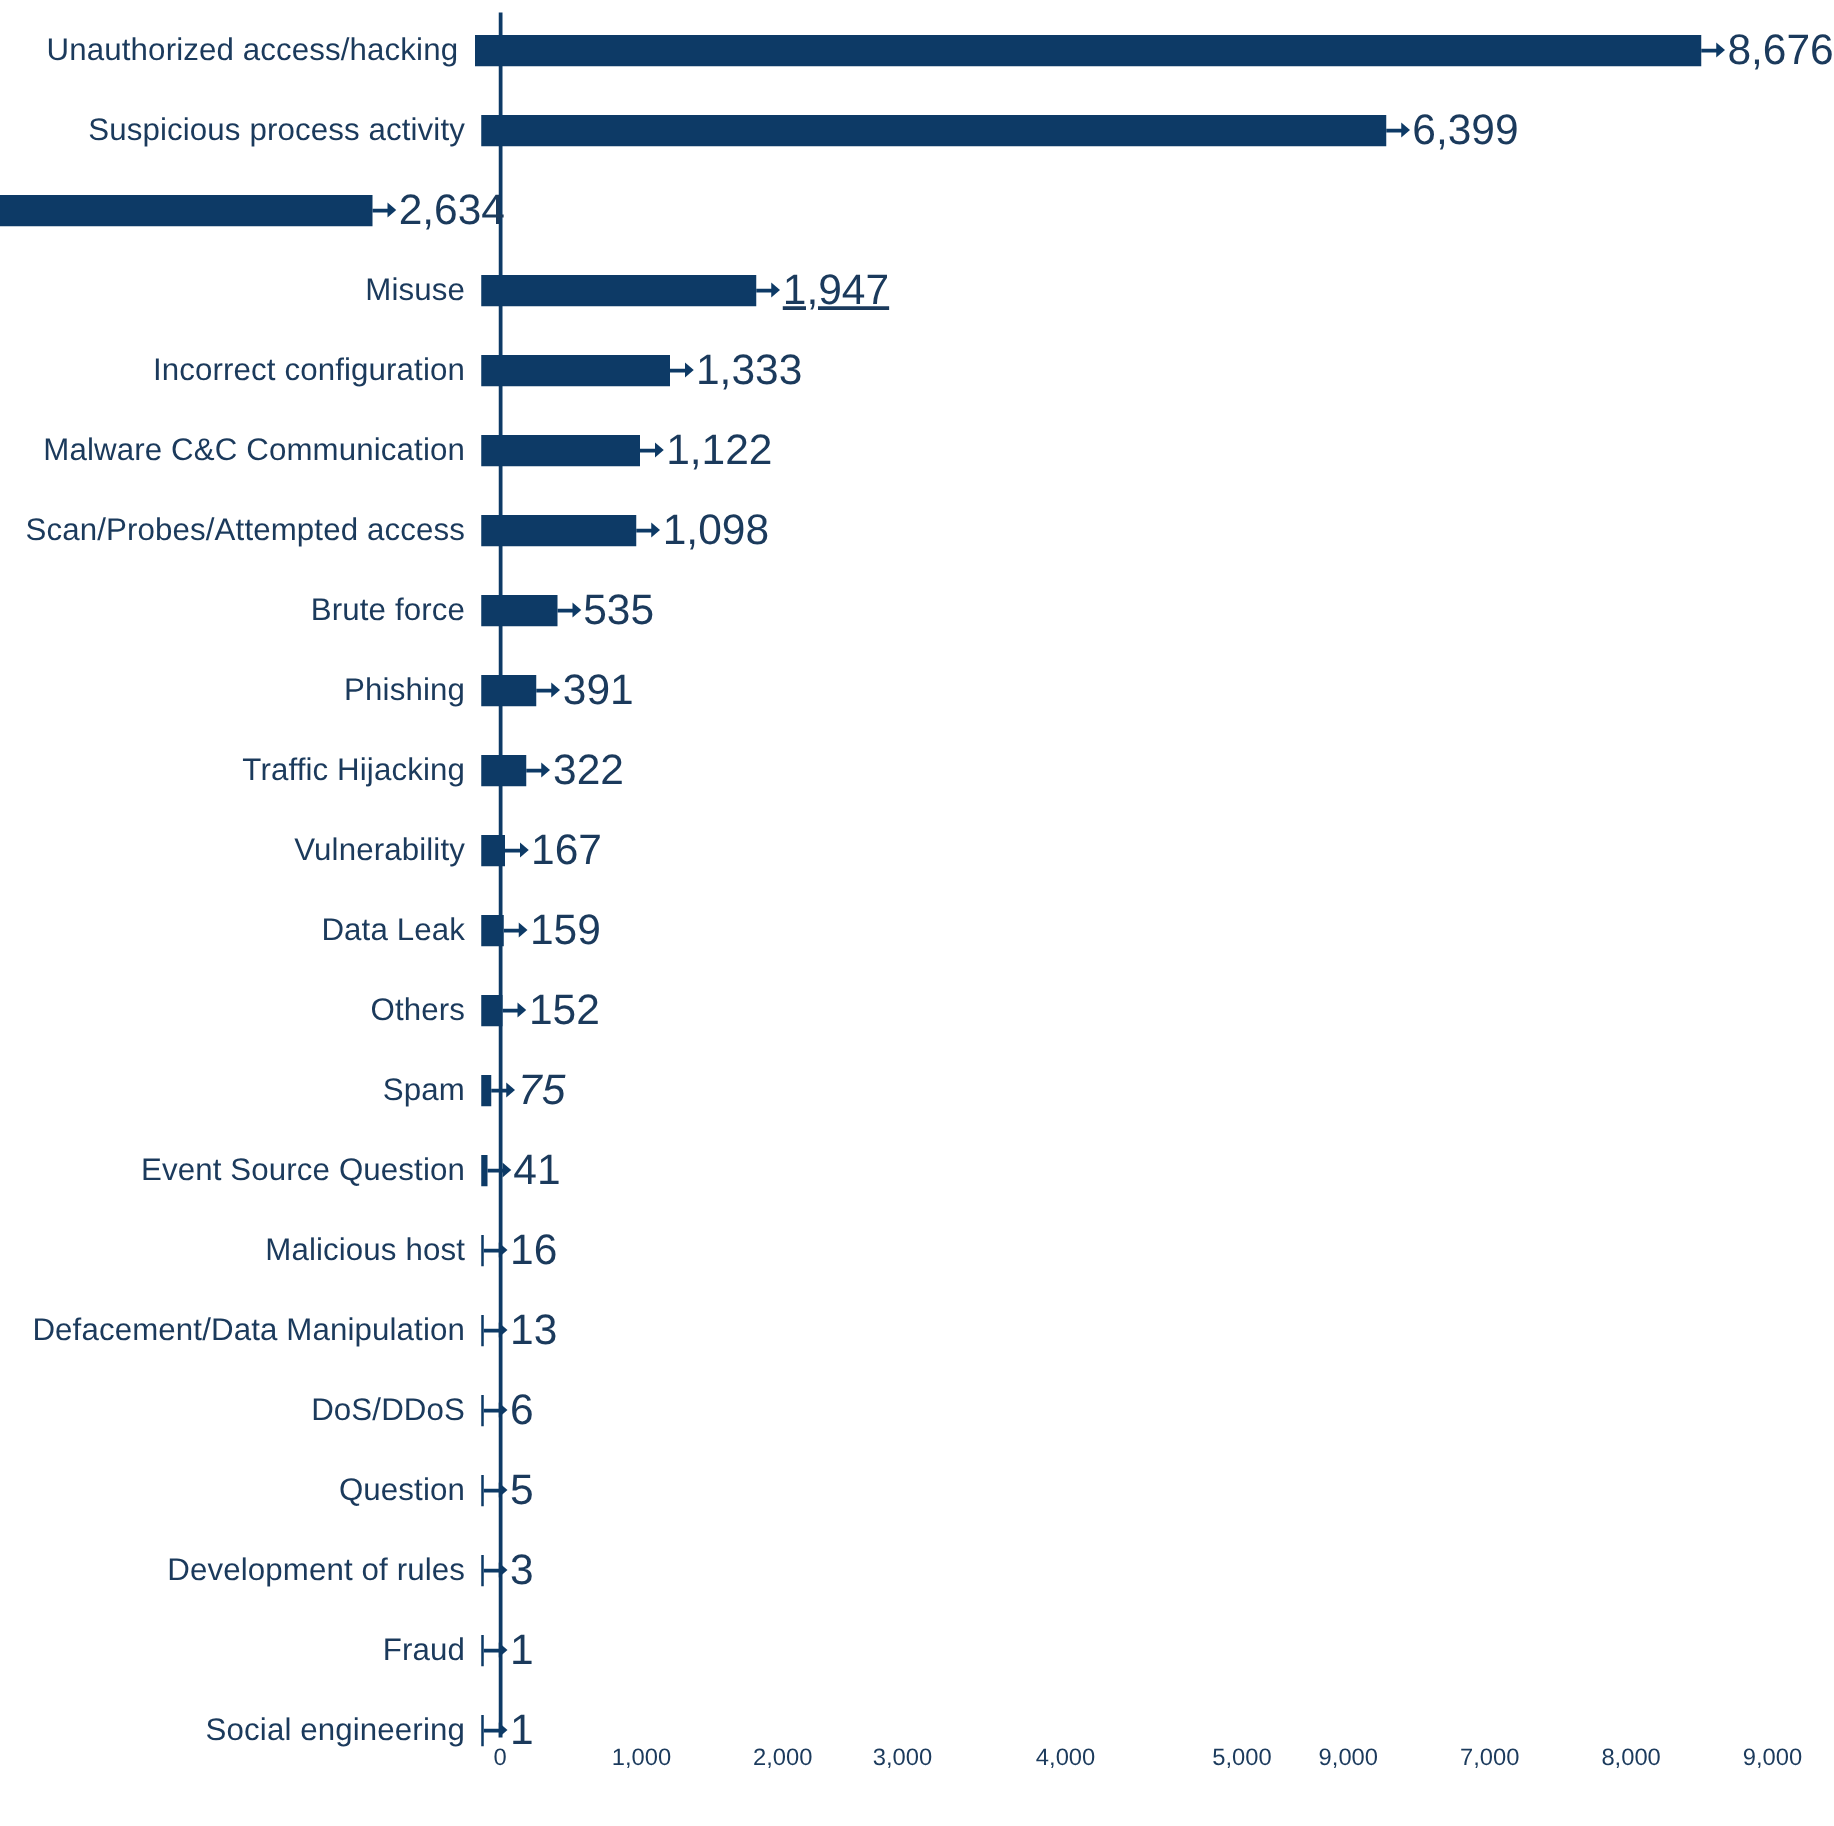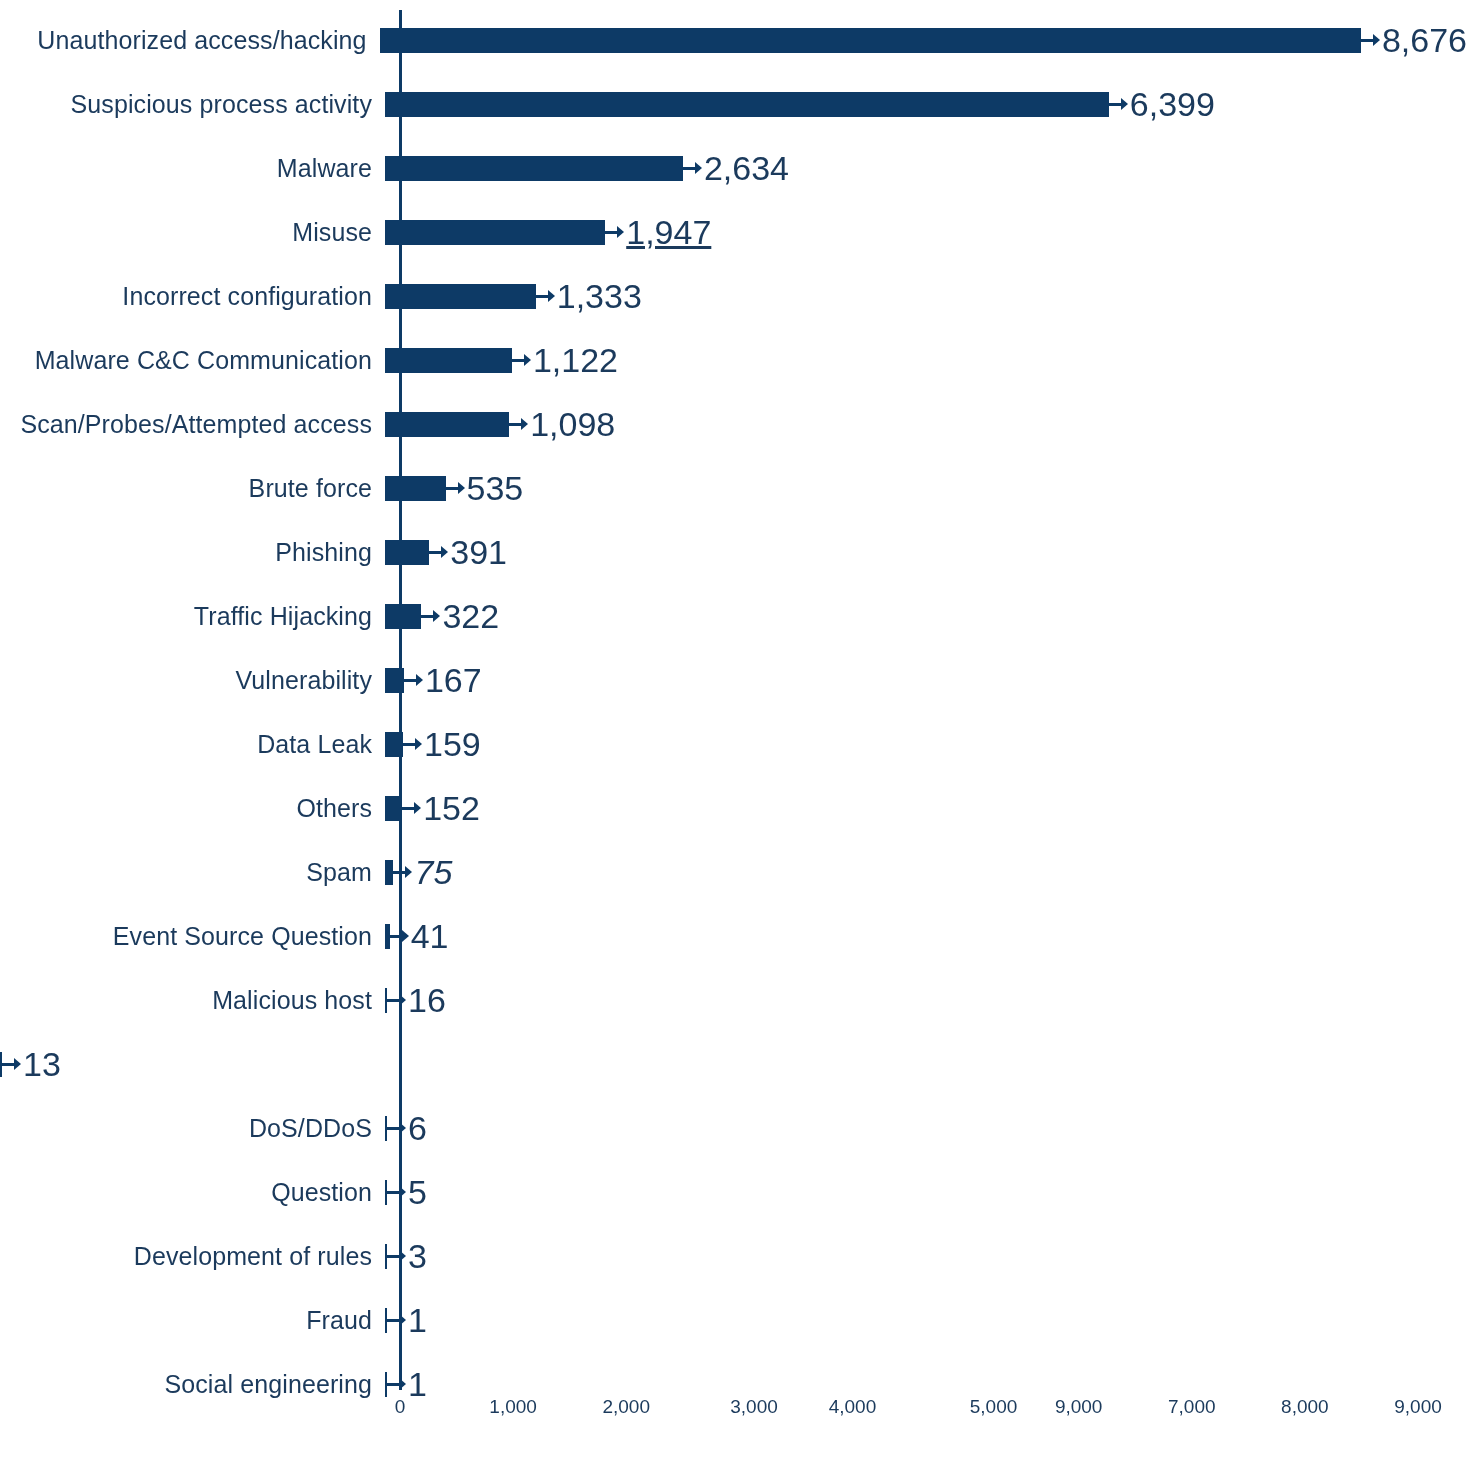--- a/index.html
+++ b/index.html
@@ -134,21 +134,20 @@
           <div class="bar-cell">
             <div class="bar" style="width: 723.798px; background: rgb(13, 58, 102);"></div>
             <div class="whisker">
               <div class="stem"></div>
               <div class="cap"></div>
             </div>
             <div class="val-label" style="color: rgb(27, 58, 92);">6,399</div>
           </div>
         </div>
         <div class="row">
-          <div class="cat-label">Malware</div>
           <div class="bar-cell">
             <div class="bar" style="width: 297.935px; background: rgb(13, 58, 102);"></div>
             <div class="whisker">
               <div class="stem"></div>
               <div class="cap"></div>
             </div>
             <div class="val-label" style="color: rgb(27, 58, 92);">2,634</div>
           </div>
         </div>
         <div class="row">
@@ -288,20 +287,21 @@
           <div class="bar-cell">
             <div class="bar" style="width: 2px; background: rgb(13, 58, 102);"></div>
             <div class="whisker">
               <div class="stem"></div>
               <div class="cap"></div>
             </div>
             <div class="val-label" style="color: rgb(27, 58, 92);">16</div>
           </div>
         </div>
         <div class="row">
+          <div class="cat-label">Defacement/Data Manipulation</div>
           <div class="bar-cell">
             <div class="bar" style="width: 2px; background: rgb(13, 58, 102);"></div>
             <div class="whisker">
               <div class="stem"></div>
               <div class="cap"></div>
             </div>
             <div class="val-label" style="color: rgb(27, 58, 92);">13</div>
           </div>
         </div>
         <div class="row">
@@ -357,21 +357,21 @@
               <div class="cap"></div>
             </div>
             <div class="val-label" style="color: rgb(27, 58, 92);">1</div>
           </div>
         </div>
       </div>
     <div class="axis-ticks" id="axis-ticks">
         <div class="tick" style="left: 15px;">0</div>
         <div class="tick" style="left: 128.111px;">1,000</div>
         <div class="tick" style="left: 241.222px;">2,000</div>
-        <div class="tick" style="left: 369px;">3,000</div>
+        <div class="tick" style="left: 337px;">3,000</div>
         <div class="tick" style="left: 467.444px;">4,000</div>
         <div class="tick" style="left: 580.556px; margin-left: 28px;">5,000</div>
         <div class="tick" style="left: 693.667px;">9,000</div>
         <div class="tick" style="left: 806.778px;">7,000</div>
         <div class="tick" style="left: 919.889px;">8,000</div>
         <div class="tick" style="left: 1033px;">9,000</div>
       </div>
   </div>
 </div>
 

